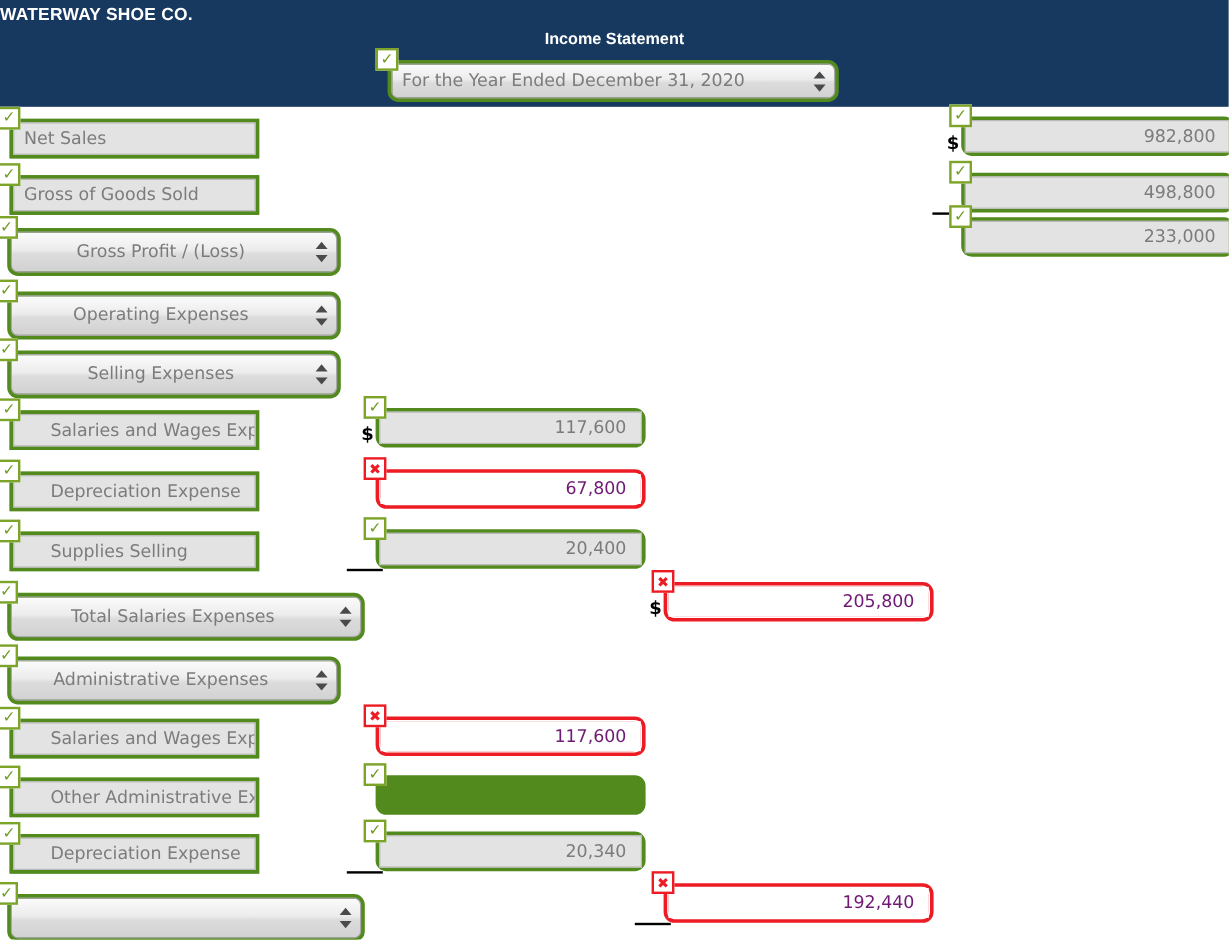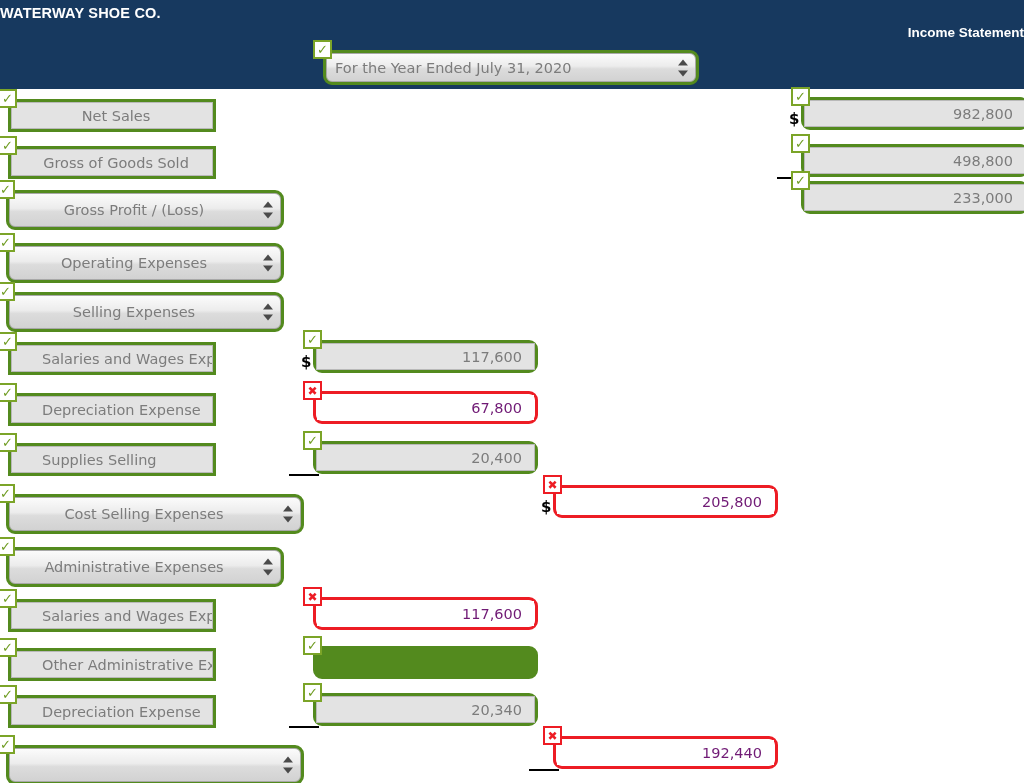--- a/index.html
+++ b/index.html
@@ -18,21 +18,21 @@
     background: #17395f;
   }
   #header .co {
     position: absolute; left: 0; top: 5px; width: 1024px;
     text-align: left; color: #ffffff;
     font-weight: bold; font-size: 14.5px; letter-spacing: .2px;
     font-family: "Liberation Sans", sans-serif;
   }
   #header .stmt {
     position: absolute; left: 0; top: 25px; width: 1024px;
-    text-align: right; color: #ffffff;
+    text-align: center; color: #ffffff;
     font-weight: bold; font-size: 13.5px;
     font-family: "Liberation Sans", sans-serif;
   }
 
   
   .ctl { position: absolute; }
   .ctl .frame {
     position: absolute; left: 0; top: 0; width: 100%; height: 100%;
     border: 3px solid #538a1e;
     background: #538a1e;
@@ -67,21 +67,21 @@
   }
   .face.sel {
     border-radius: 6px;
     background: linear-gradient(#fbfbfb 0%, #ececec 45%, #dcdcdc 55%, #d2d2d2 100%);
     border: 1px solid #a8a8a8;
     padding-right: 22px;
   }
   .face.txt  { padding-left: 8px; }
   .face.num  { justify-content: flex-end; padding-right: 12px; }
   .face.ctr  { justify-content: center; }
-  .face.lbl  { padding-left: 8px; justify-content: center; }
+  .face.lbl  { padding-left: 8px; }
   .face.indent { padding-left: 30px; }
 
   
   .arrows {
     position: absolute; right: 7px; top: 50%;
     transform: translateY(-50%);
     width: 11px; height: 17px;
     display: flex; flex-direction: column; justify-content: space-between;
     align-items: center; pointer-events: none;
   }
@@ -114,21 +114,21 @@
 <div id="page">
 
   <div id="header">
     <div class="co">WATERWAY SHOE CO.</div>
     <div class="stmt">Income Statement</div>
 
     <div class="ctl rounded" id="period-ctl" style="left:323px; top:50px; width:376px; height:35px;">
       <div class="frame"></div>
       <div class="badge ok">✓</div>
       <div class="face sel txt">
-        <span>For the Year Ended July 31, 2020</span>
+        <span>For the Year Ended December 31, 2020</span>
         <span class="arrows">
             <i class="up"></i>
             <i class="down"></i>
           </span>
       </div>
     </div>
   </div>
 
   <div id="rows">
       <div class="ctl" style="left: 8px; top: 99px; width: 208px; height: 33px;">
@@ -242,21 +242,21 @@
         <div class="badge ok">✓</div>
         <div class="face num">
           <span>20,400</span>
         </div>
       </div>
       <div class="uline" style="left: 289px; top: 474px; width: 30px;"></div>
       <div class="ctl rounded" style="left: 6px; top: 494px; width: 298px; height: 40px;">
         <div class="frame"></div>
         <div class="badge ok">✓</div>
         <div class="face sel ctr">
-          <span>Cost Selling Expenses</span>
+          <span>Total Salaries Expenses</span>
           <span class="arrows">
             <i class="up"></i>
             <i class="down"></i>
           </span>
         </div>
       </div>
       <div class="ctl rounded err" style="left: 553px; top: 485px; width: 225px; height: 33px;">
         <div class="frame"></div>
         <div class="badge bad">✖</div>
         <div class="face num">

